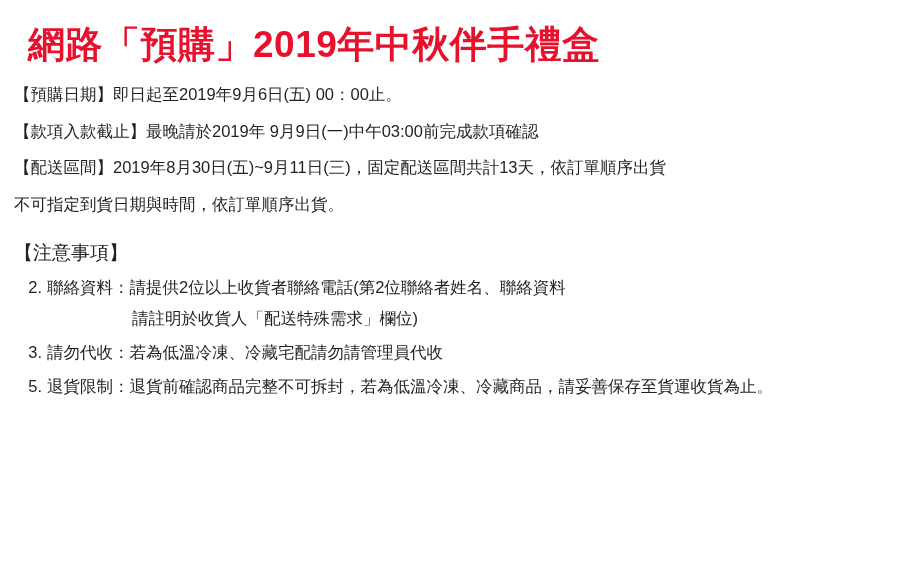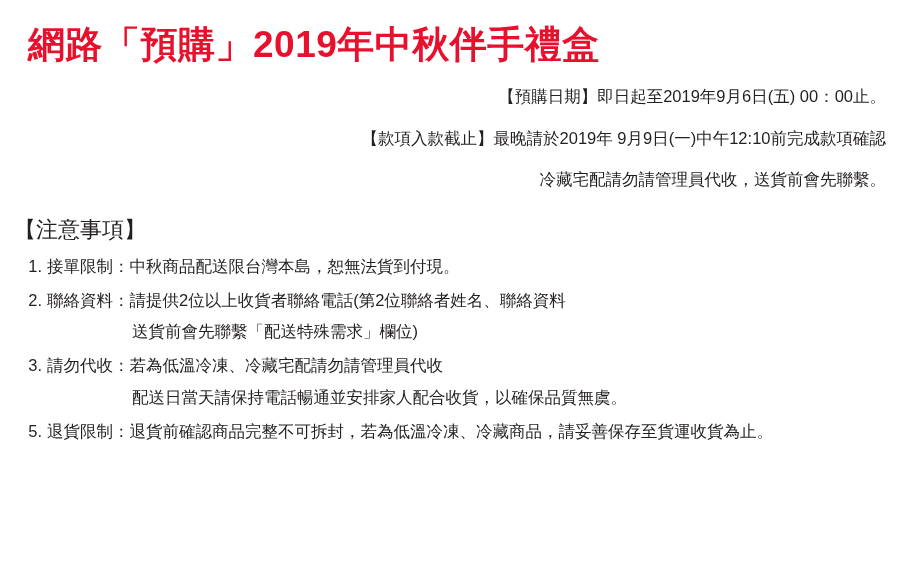--- a/index.html
+++ b/index.html
@@ -26,27 +26,26 @@
     font-size: 37px;
     font-weight: bold;
     letter-spacing: 0.5px;
     line-height: 1.25;
     margin: 4px 0 14px 14px;
     white-space: nowrap;
   }
   .line {
     font-size: 16.5px;
     line-height: 1.55;
-    margin: 16px 0 11px 0;
+    margin: 4px 0 11px 0;
     white-space: nowrap;
-    text-align: right;
   }
   .indent-1 { padding-left: 140px; }
   .notice-head {
-    font-size: 22px;
+    font-size: 19px;
     margin: 22px 0 9px 0;
     white-space: nowrap;
   }
   ol.notes {
     list-style: none;
     margin: 0;
     padding: 0;
   }
   ol.notes > li {
     font-size: 16.5px;
@@ -68,35 +67,32 @@
   }
 </style>
 </head>
 <body>
 
 <div class="page">
 
   <h1 class="doc-title">網路「預購」2019年中秋伴手禮盒</h1>
 
   <p class="line">【預購日期】即日起至2019年9月6日(五) 00：00止。</p>
-  <p class="line">【款項入款截止】最晚請於2019年 9月9日(一)中午12:10前完成款項確認</p>
-  <p class="line">冷藏宅配請勿請管理員代收，送貨前會先聯繫。</p>
+  <p class="line">【款項入款截止】最晚請於2019年 9月9日(一)中午03:00前完成款項確認</p>
+  <p class="line">【配送區間】2019年8月30日(五)~9月11日(三)，固定配送區間共計13天，依訂單順序出貨</p>
+  <p class="line">不可指定到貨日期與時間，依訂單順序出貨。</p>
 
   <p class="notice-head">【注意事項】</p>
 
   <ol class="notes">
     <li>
-      <span class="num">1.</span><span>接單限制：中秋商品配送限台灣本島，恕無法貨到付現。</span>
-    </li>
-    <li>
       <span class="num">2.</span><span>聯絡資料：請提供2位以上收貨者聯絡電話(第2位聯絡者姓名、聯絡資料</span>
-      <span class="note-cont">送貨前會先聯繫「配送特殊需求」欄位)</span>
+      <span class="note-cont">請註明於收貨人「配送特殊需求」欄位)</span>
     </li>
     <li>
       <span class="num">3.</span><span>請勿代收：若為低溫冷凍、冷藏宅配請勿請管理員代收</span>
-      <span class="note-cont">配送日當天請保持電話暢通並安排家人配合收貨，以確保品質無虞。</span>
     </li>
     <li>
       <span class="num">5.</span><span>退貨限制：退貨前確認商品完整不可拆封，若為低溫冷凍、冷藏商品，請妥善保存至貨運收貨為止。</span>
     </li>
   </ol>
 
 </div>
 
 </body></html>

